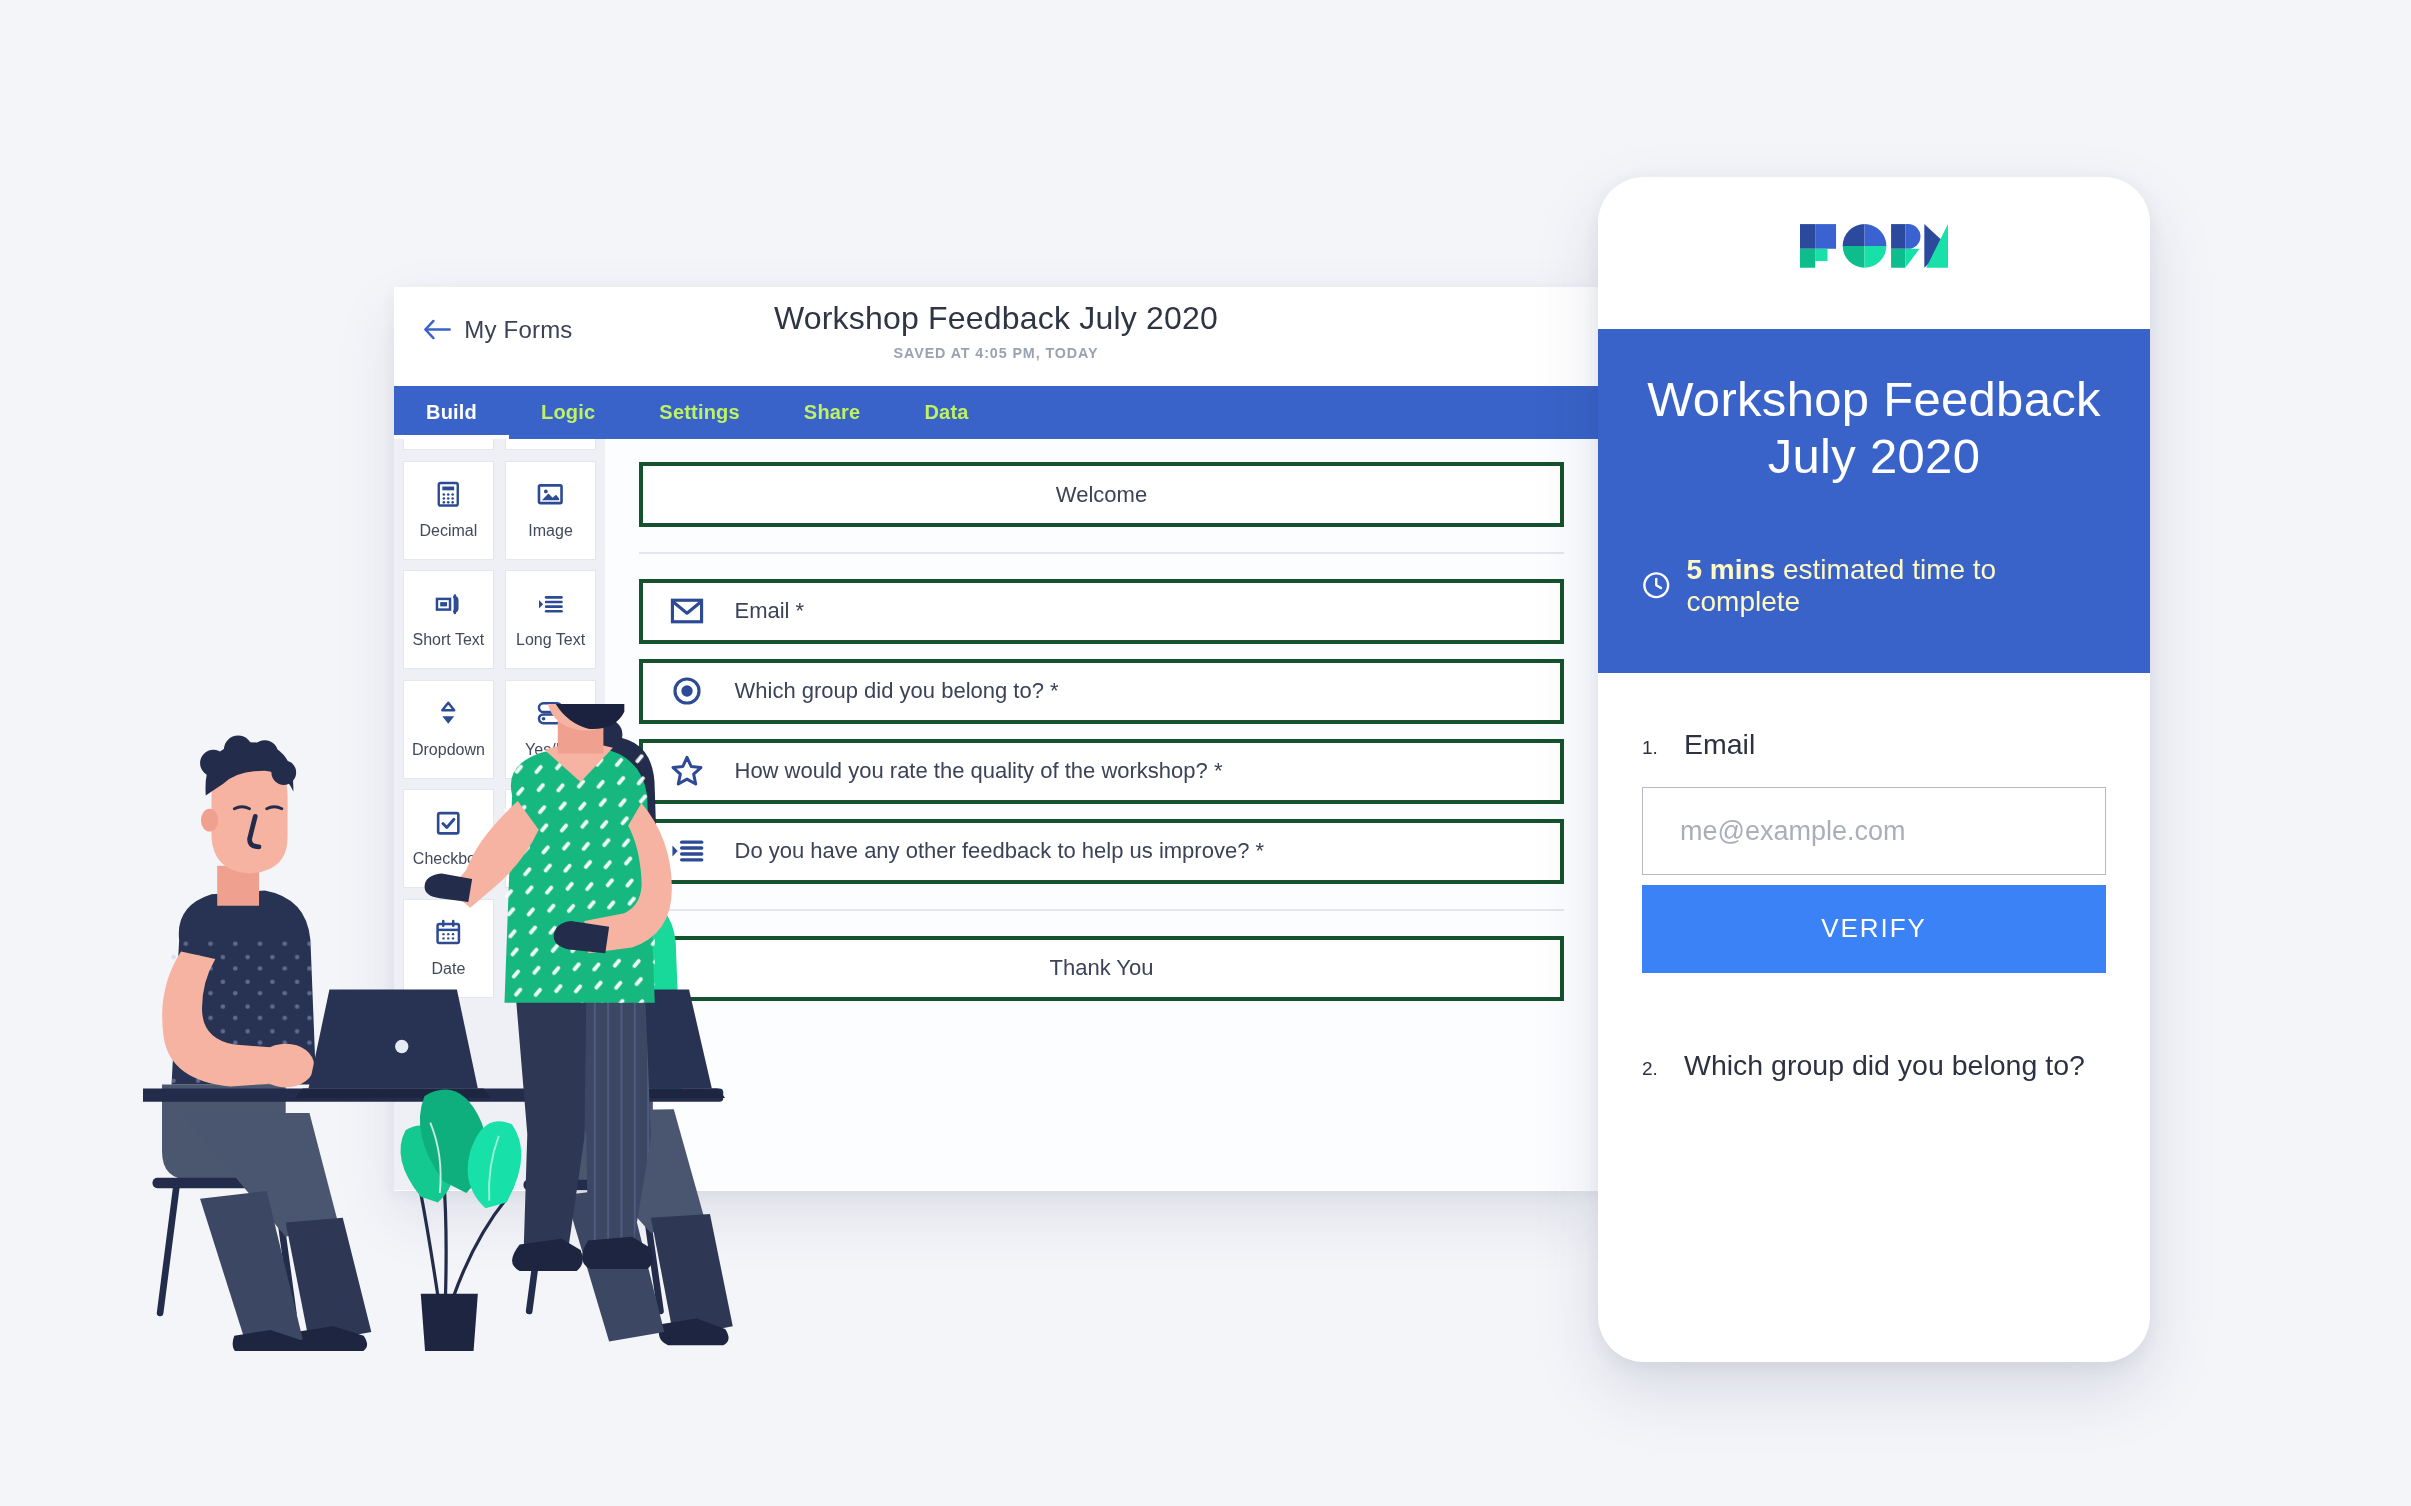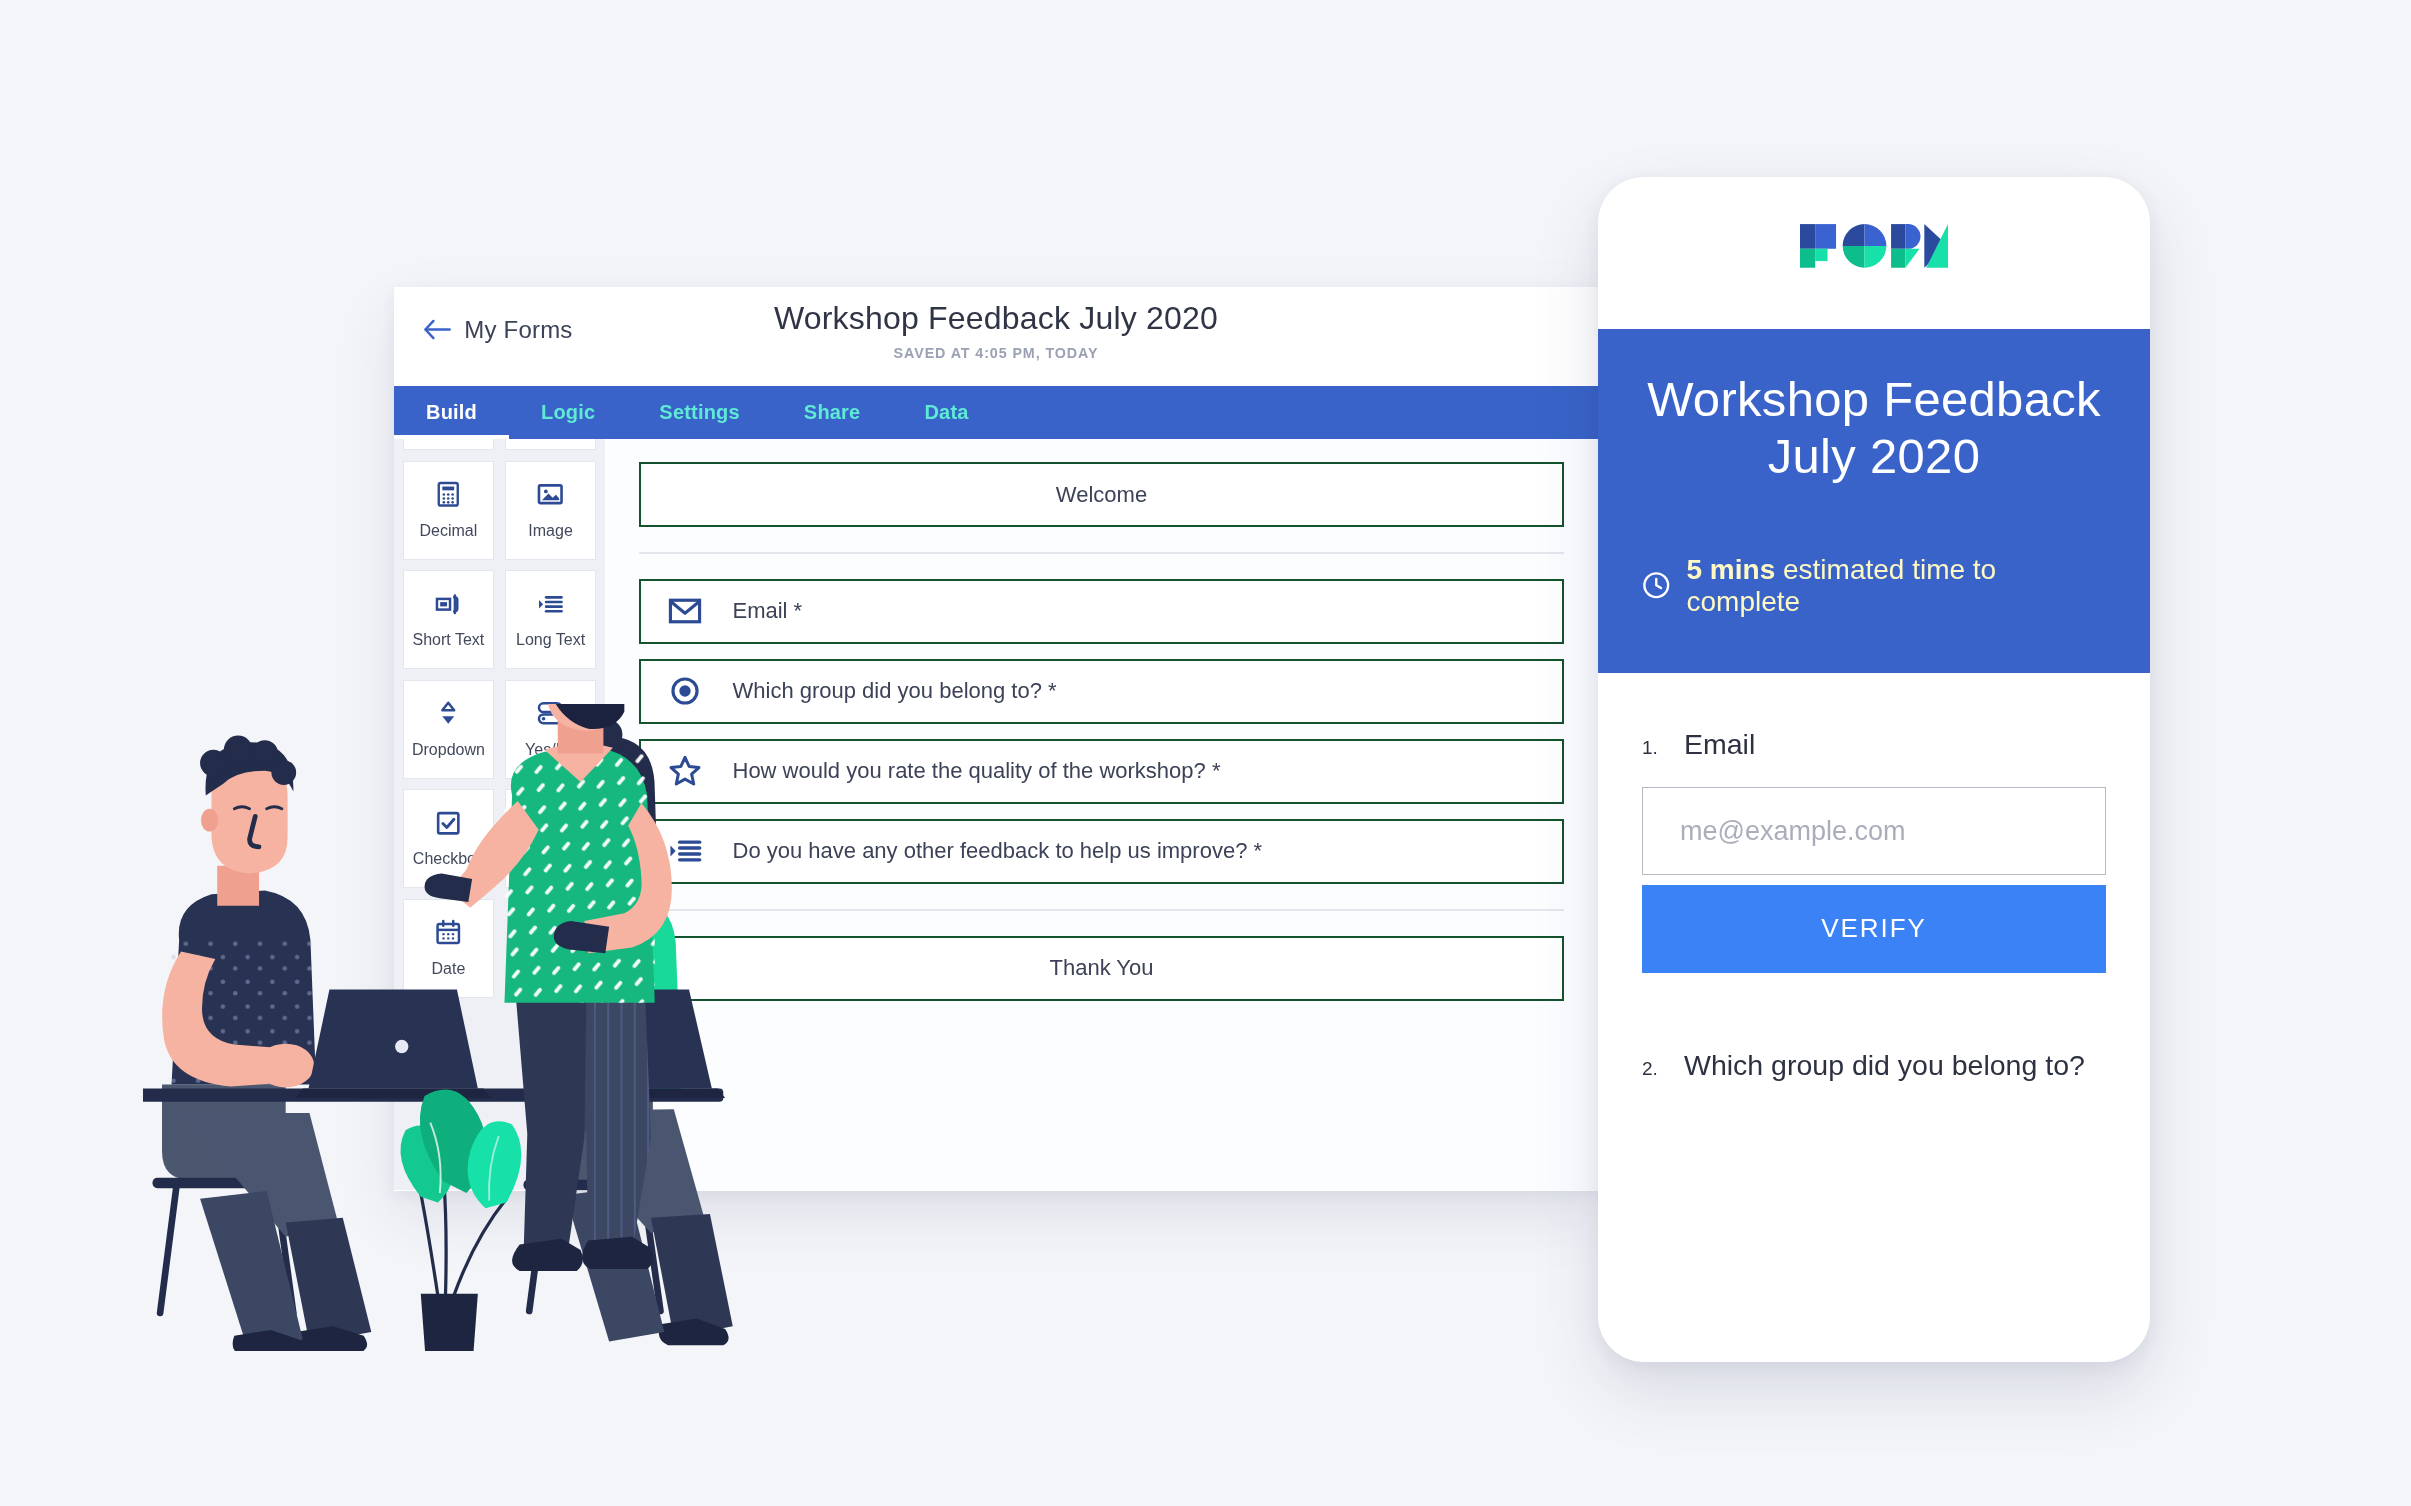--- a/index.html
+++ b/index.html
@@ -34,21 +34,21 @@
     margin-top: 7.6px; text-transform: uppercase; font-weight: bold;
   }
 
   #tabbar {
     height: 53px; background: #3963c8;
     display: flex; align-items: flex-end; gap: 0;
   }
   .tab {
     position: relative; height: 53px; line-height: 53px;
     padding: 0 32px; font-size: 20px; font-weight: 700;
-    color: #5eead4; cursor: pointer; letter-spacing: 0.2px;
+    color: #bef264; cursor: pointer; letter-spacing: 0.2px;
   }
   .tab.active { color: #ffffff; }
   .tab.active::after {
     content:""; position: absolute; left: 0; right: 0; bottom: 0;
     height: 3.8px; background: #ffffff;
   }
 
   #builder-body { display: flex; height: 751px; background: #fbfcfe; }
 
   
@@ -67,21 +67,21 @@
     cursor: pointer;
   }
   .ptile .pic { width: 28.5px; height: 28.5px; display: block; color: #2d4b94; }
   .ptile .plab { font-size: 16px; color: #42495c; }
   .ptile.ghost { height: 51px; }
 
   
   #canvas { flex: 1; background: #fcfdff; padding: 23px 0 0 0; position: relative; }
   .row-wrap { padding: 0 34px; }
   .frow {
-    background: #fff; border: 2px solid #14532d;
+    background: #fff; border: 4px solid #14532d;
     height: 65px; display: flex; align-items: center;
     margin-bottom: 15px; cursor: pointer;
   }
   .frow.banner { justify-content: center; }
   .frow.banner .flabel { font-size: 22px; color: #3c4257; }
   .frow .ficon { width: 38px; height: 38px; margin-left: 25px; margin-right: 28.5px;
                  color: #2d4b94; flex: 0 0 38px; }
   .frow .flabel { font-size: 22px; color: #3c4257; }
   .divider { height: 1.9px; background: #e3e6ed; margin: 25px 34px 25px 34px; }
 

